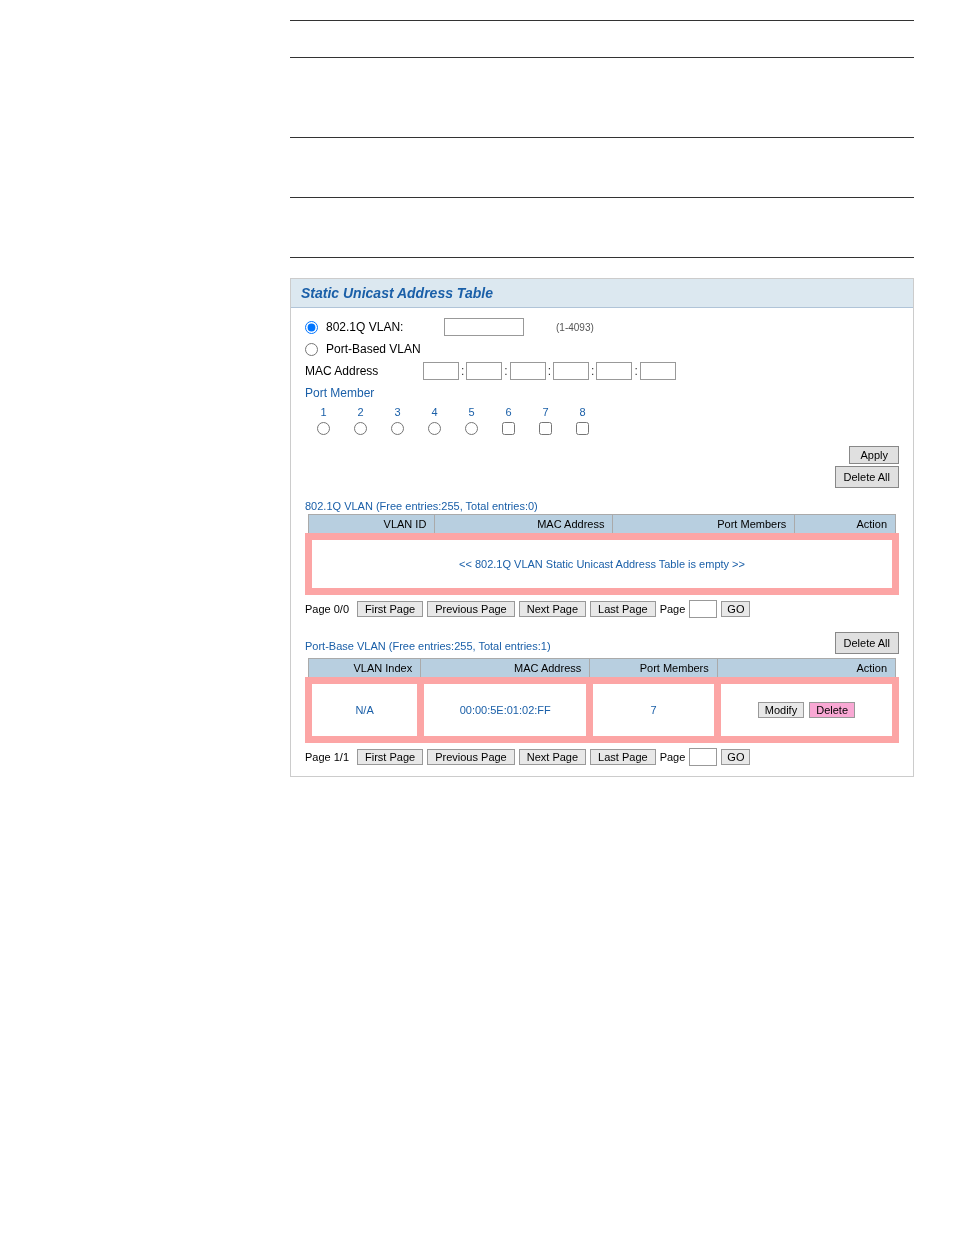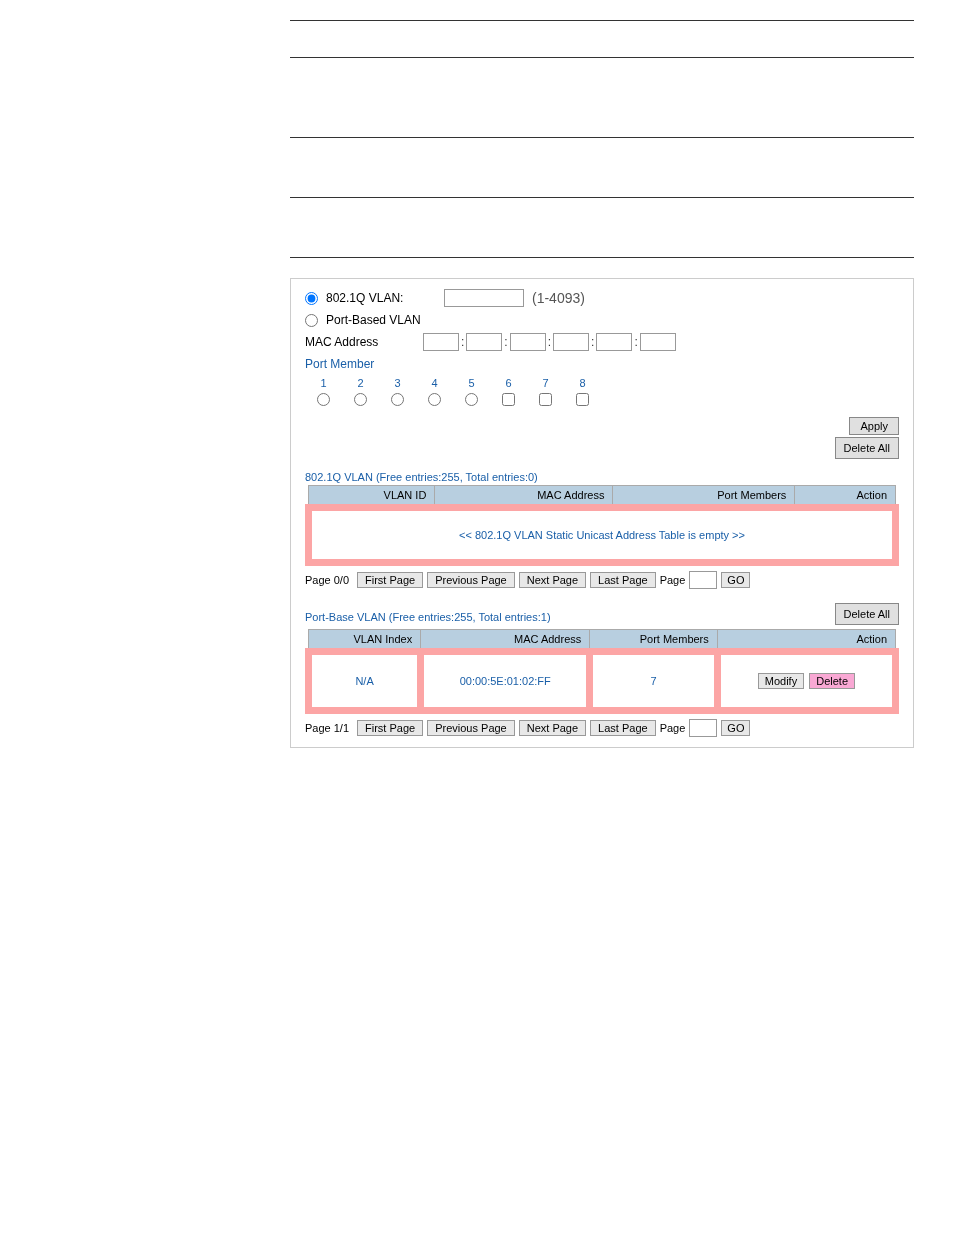--- a/index.html
+++ b/index.html
@@ -60,22 +60,23 @@
       min-width: 110px;
     }
     .vlan-input {
       width: 80px;
       height: 18px;
       border: 1px solid #999;
       font-size: 11px;
       padding: 1px 3px;
     }
     .vlan-range {
-      font-size: 14px;
+      font-size: 10px;
       color: #555;
+      margin-left: 24px;
     }
     .mac-inputs {
       display: flex;
       align-items: center;
       gap: 2px;
     }
     .mac-box {
       width: 36px;
       height: 18px;
       border: 1px solid #999;
@@ -249,20 +250,21 @@
     <div class="section-block">
     </div>
     <div class="section-block" style="height:80px;">
     </div>
     <div class="section-block" style="height:60px;">
     </div>
     <div class="section-block" style="height:60px;">
     </div>
 
     <div class="panel" style="margin-top:20px;">
+      <div class="panel-title">Static Unicast Address Table</div>
       <div class="panel-body">
 
         <div class="form-row">
           <input type="radio" name="vlan-type" checked="" style="">
           <span class="form-label">802.1Q VLAN:</span>
           <input type="text" class="vlan-input" style="">
           <span class="vlan-range">(1-4093)</span>
         </div>
 
         <div class="form-row">

